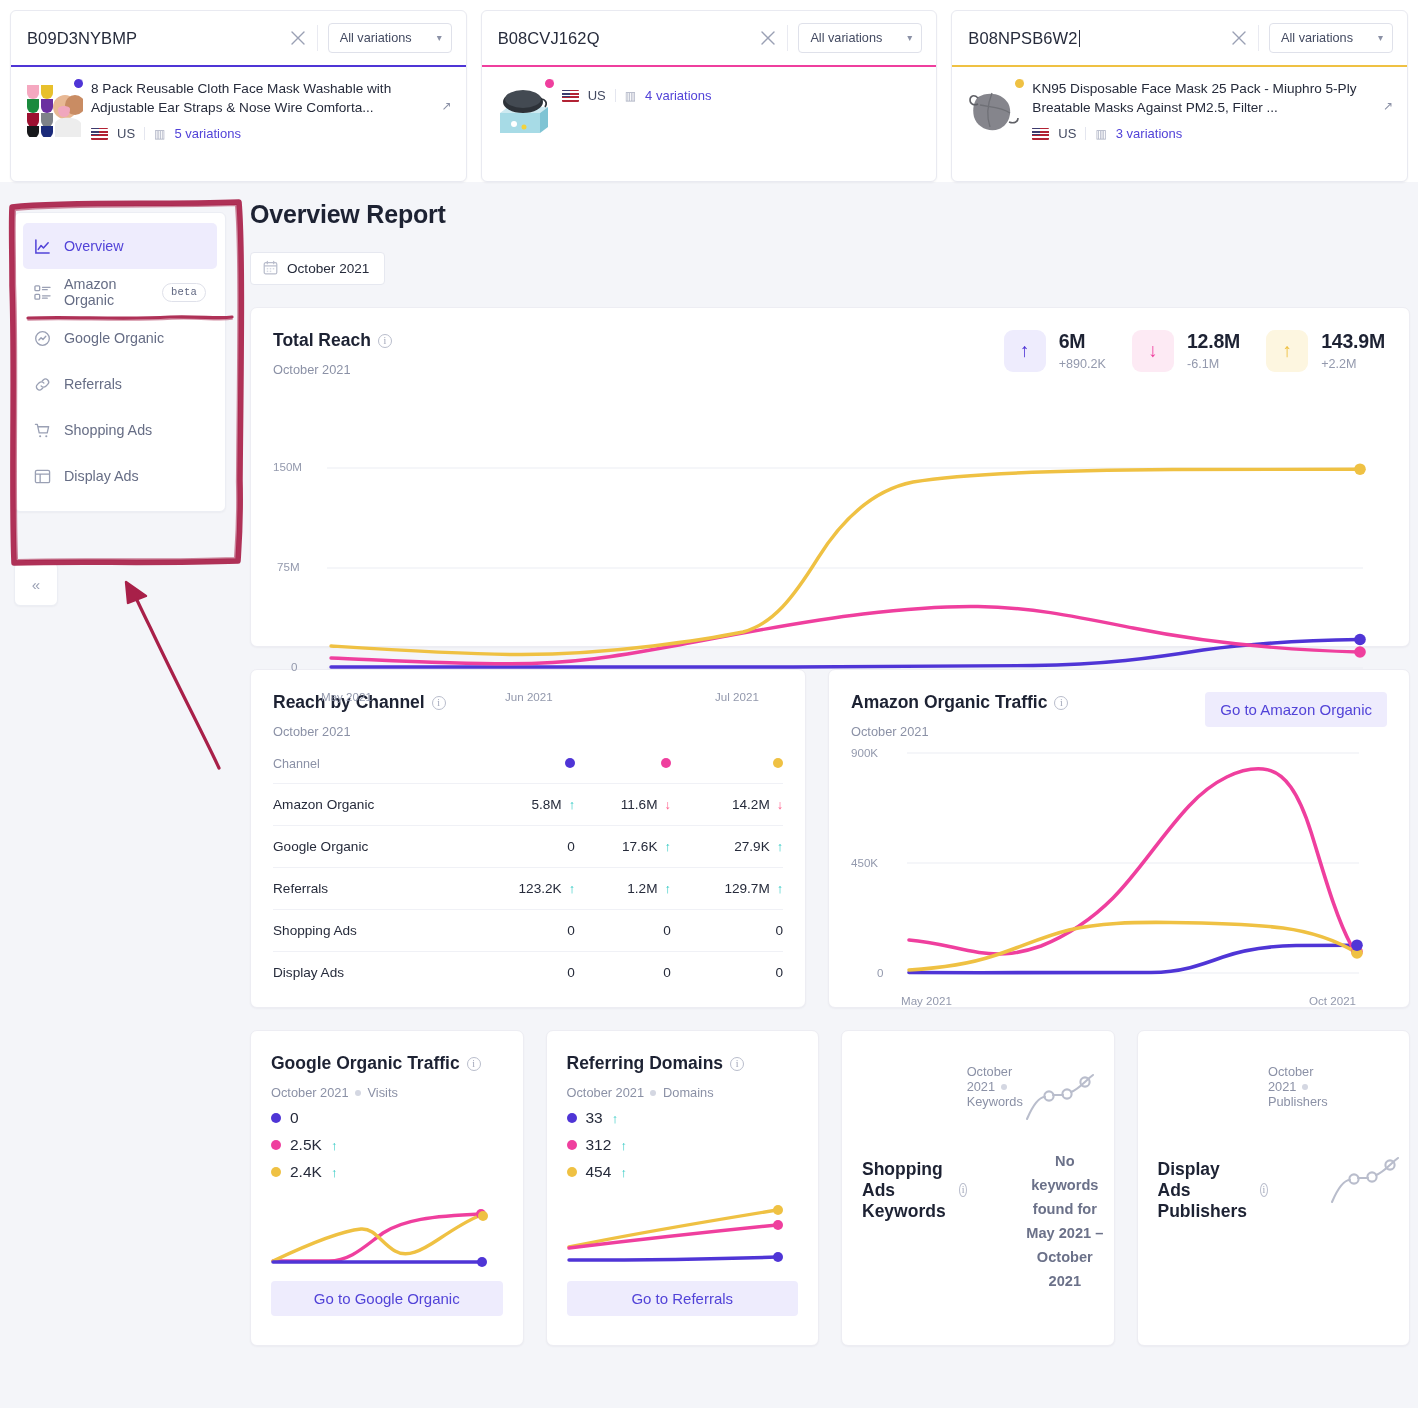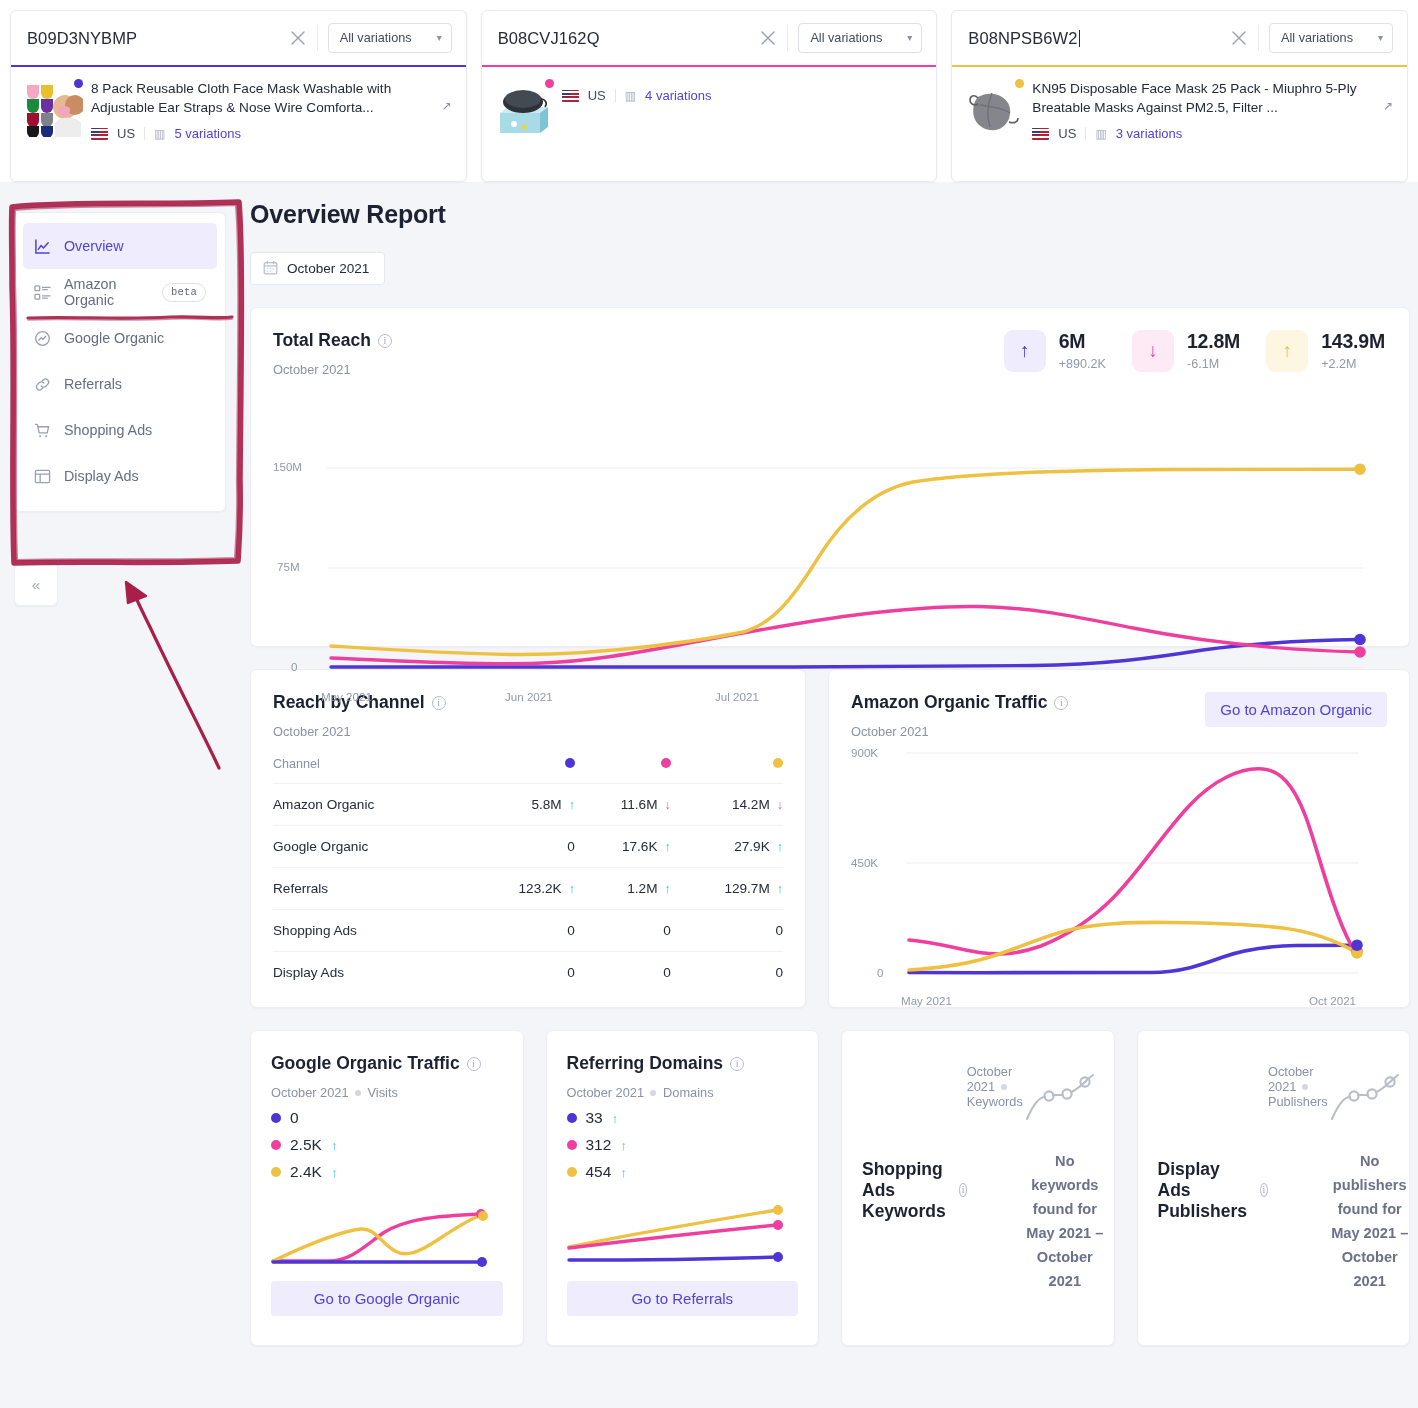--- a/index.html
+++ b/index.html
@@ -697,19 +697,18 @@
         </div>
         <div class="empty-mid">
           <span>
             <svg width="84" height="52" viewBox="0 0 84 52">
               <path d="M4 48 C10 34, 16 26, 22 26 M30 24 L40 24 M48 21 C56 18, 62 10, 70 4" stroke="#b9bdcc" stroke-width="2.1" fill="none" stroke-linecap="round"></path>
               <circle cx="26" cy="25" r="4.6" stroke="#b9bdcc" stroke-width="2.1" fill="none"></circle>
               <circle cx="44" cy="23" r="4.6" stroke="#b9bdcc" stroke-width="2.1" fill="none"></circle>
               <circle cx="62" cy="11" r="4.6" stroke="#b9bdcc" stroke-width="2.1" fill="none"></circle>
             </svg>
           </span>
-          <div class="empty-txt">No publishers found for May 2021 – October 2021</div>
         </div>
       </div>
 
     </div>
   </div>
 </div>
 
 </body></html>

